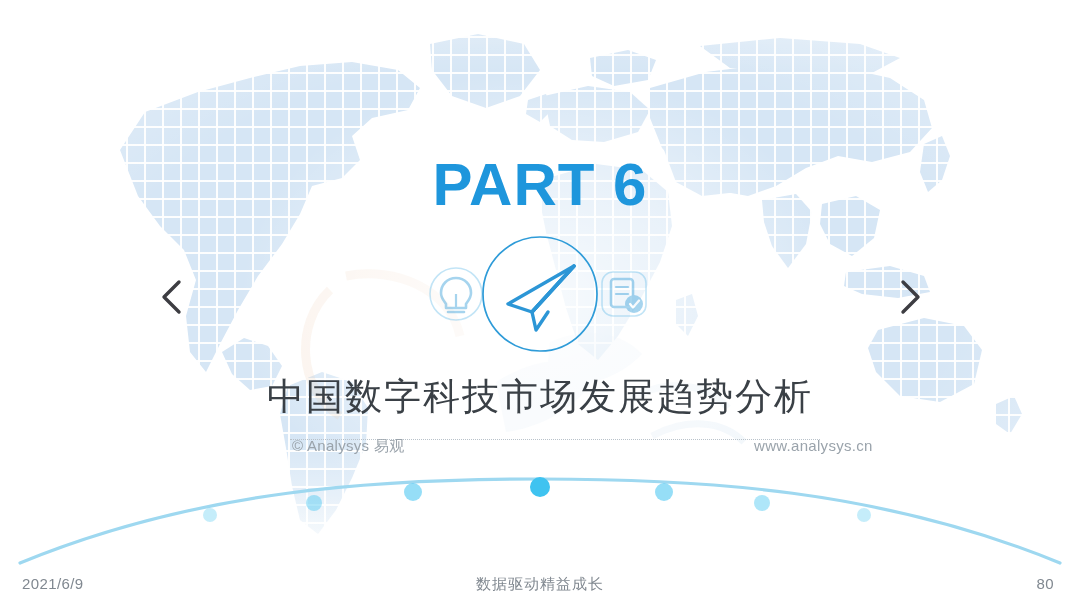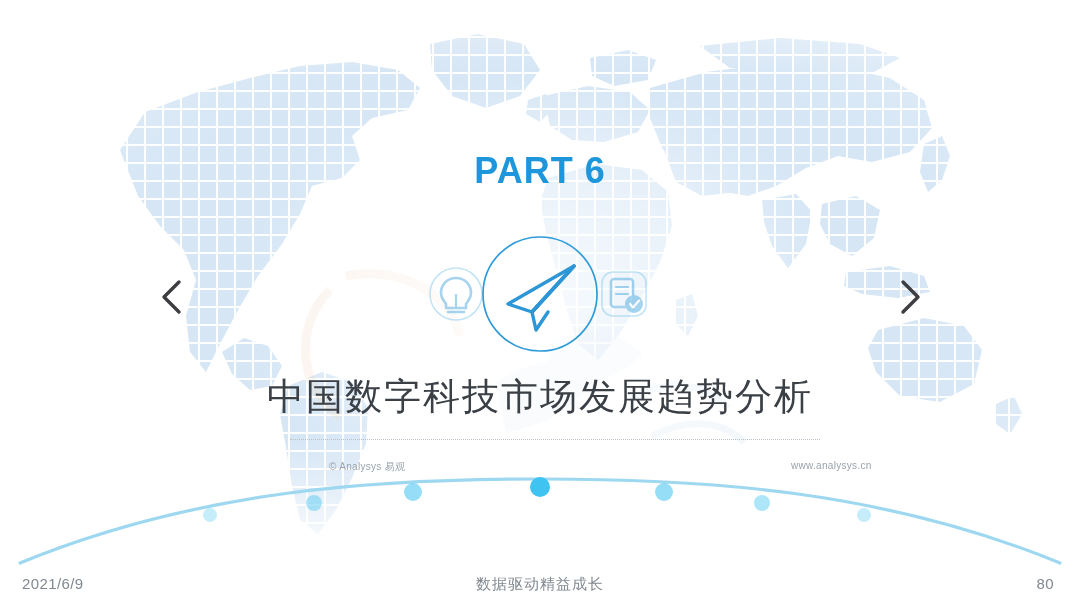--- a/index.html
+++ b/index.html
@@ -84,21 +84,21 @@
   .nav-right { left: 888px; }
   .nav-arrow svg { display: block; }
 
   
   .part-label {
     position: absolute;
     left: 0;
     top: 150px;
     width: 1080px;
     text-align: center;
-    font-size: 36px;
+    font-size: 60px;
     font-weight: bold;
     letter-spacing: 1px;
     color: #1E96DC;
   }
 
   
   .icon-cluster {
     position: absolute;
     left: 420px;
     top: 232px;
@@ -141,25 +141,24 @@
     position: absolute;
     left: 290px;
     top: 439px;
     width: 530px;
     height: 1px;
     border-top: 1px dotted #b9c2ca;
   }
 
   .credit {
     position: absolute;
-    top: 460px;
-    font-size: 10px;
+    top: 437px;
+    font-size: 15px;
     color: #9aa3ab;
     letter-spacing: 0.3px;
-    margin-left: 37px;
   }
   .credit-left  { left: 292px; }
   .credit-right { left: 754px; }
 
   
   .arc-wrap {
     position: absolute;
     left: 0;
     top: 455px;
     width: 1080px;

